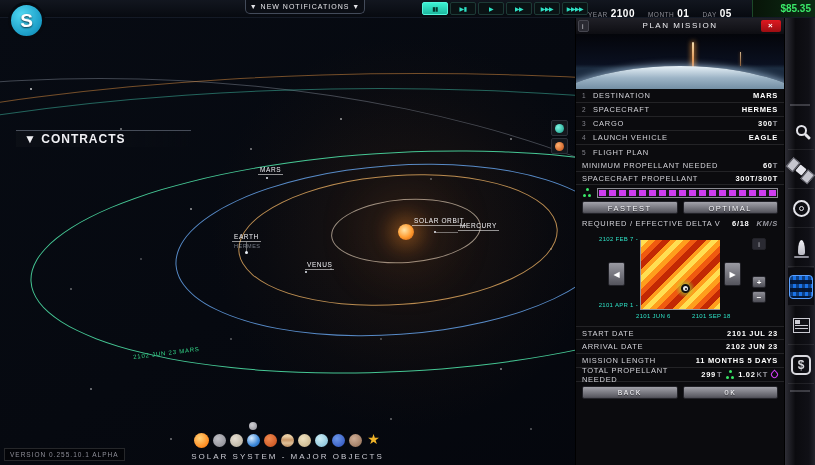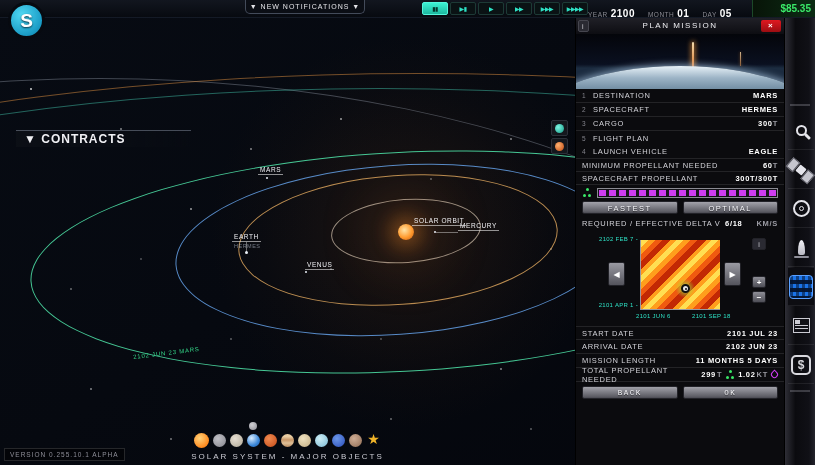--- a/index.html
+++ b/index.html
@@ -295,28 +295,28 @@
       <span class="num">2</span>
       <span class="lab">SPACECRAFT</span>
       <span class="val">HERMES</span>
     </div>
     <div class="prow">
       <span class="num">3</span>
       <span class="lab">CARGO</span>
       <span class="val">300</span>
       <span class="unit">T</span>
     </div>
-    <div class="prow" style="border-bottom:none;">
-      <span class="num">5</span>
-      <span class="lab">FLIGHT PLAN</span>
-    </div>
     <div class="prow">
       <span class="num">4</span>
       <span class="lab">LAUNCH VEHICLE</span>
       <span class="val">EAGLE</span>
+    </div>
+    <div class="prow" style="border-bottom:none;">
+      <span class="num">5</span>
+      <span class="lab">FLIGHT PLAN</span>
     </div>
 
     <div class="prow statrow">
       <span class="lab">MINIMUM PROPELLANT NEEDED</span>
       <span class="val">60</span>
       <span class="unit">T</span>
     </div>
     <div class="prow statrow">
       <span class="lab">SPACECRAFT PROPELLANT</span>
       <span class="val">300T/300T</span>
@@ -334,21 +334,21 @@
     </div>
 
     <div class="btnrow">
       <div class="gbtn">FASTEST</div>
       <div class="gbtn">OPTIMAL</div>
     </div>
 
     <div class="prow statrow" style="border-bottom:none;">
       <span class="lab">REQUIRED / EFFECTIVE DELTA V</span>
       <span class="val">6/18</span>
-      <span class="unit" style="margin-left:14px;">KM/S</span>
+      <span class="unit" style="margin-left:7px;font-style:italic;">KM/S</span>
     </div>
 
     <div class="pork">
       <div class="pork-lab pork-ytop">2102 FEB 7 -</div>
       <div class="pork-lab pork-ybot">2101 APR 1 -</div>
       <div class="pork-plot">
         <div class="pork-marker"></div>
       </div>
       <div class="pork-lab pork-x1">2101 JUN 6</div>
       <div class="pork-lab pork-x2">2101 SEP 18</div>

